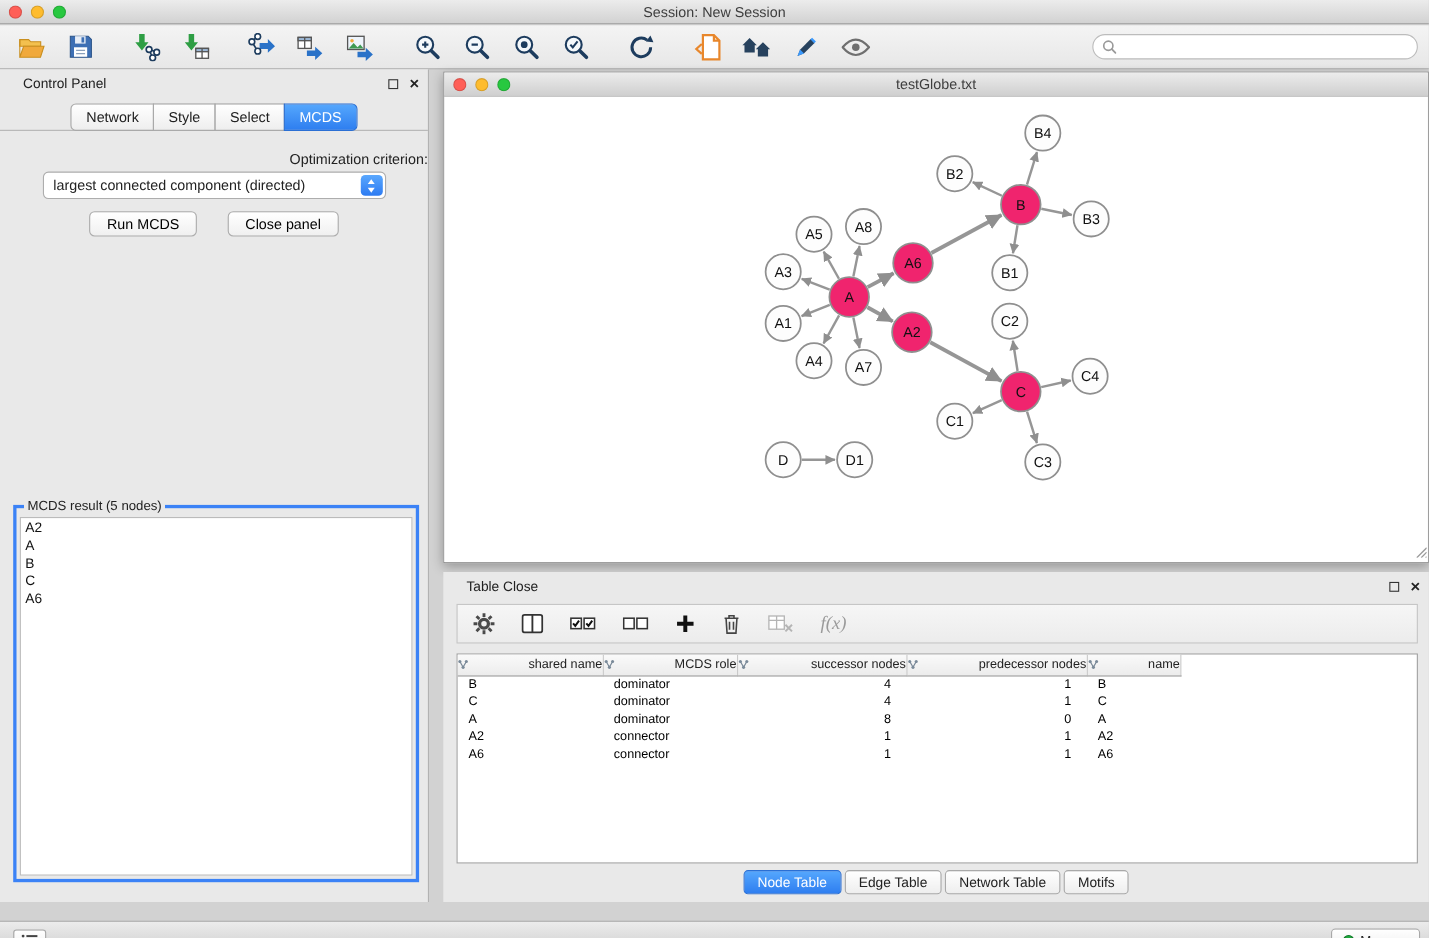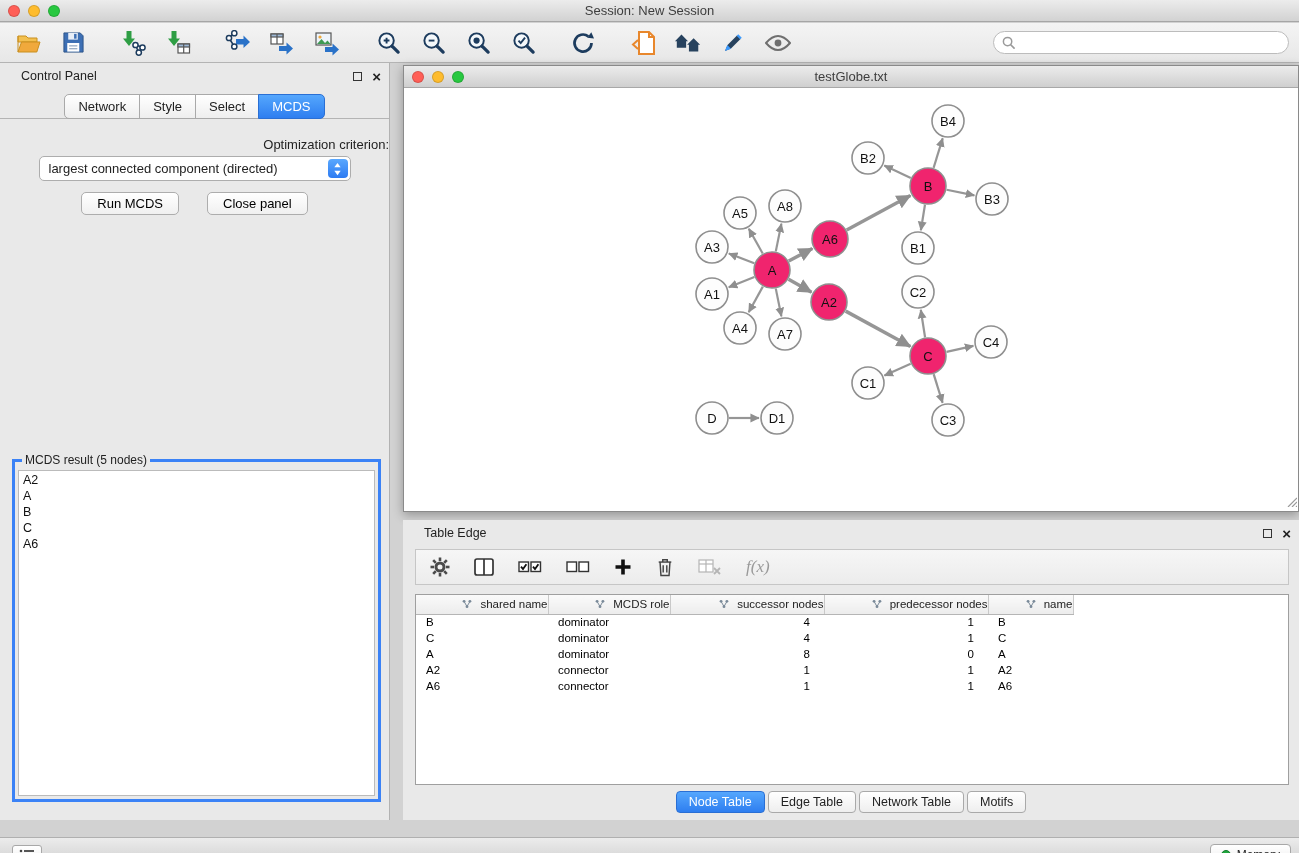--- a/index.html
+++ b/index.html
@@ -61,21 +61,21 @@
   
   .table-panel { position:absolute; left:403px; top:520px; right:0; height:300px; background:#e9e9e9; }
   .tp-toolbar { position:absolute; top:29px; left:12px; right:10px; height:36px; background:linear-gradient(#f6f6f6,#ececec);
     border:1px solid #c6c6c6; display:flex; align-items:center; gap:24px; padding-left:14px; }
   .tp-icon { display:flex; align-items:center; justify-content:center; height:28px; }
   .fx-label { font-family:"Liberation Serif",serif; font-style:italic; font-size:17px; color:#9a9a9a; }
   .table-wrap { position:absolute; top:74px; left:12px; right:10px; bottom:35px; background:#fff; border:1px solid #9f9f9f; overflow:hidden; }
   table.data-table { border-collapse:collapse; table-layout:fixed; }
   table.data-table th { height:19px; background:linear-gradient(#fafafa,#ececec); border-right:1px solid #c9c9c9;
     border-bottom:1px solid #b5b5b5; font-weight:normal; font-size:11.5px; color:#222; }
-  table.data-table th .th-inner { display:flex; align-items:center; justify-content:flex-end; gap:8px; }
+  table.data-table th .th-inner { display:flex; align-items:center; justify-content:space-between; gap:8px; }
   table.data-table td { height:16px; font-size:11.5px; color:#000; white-space:nowrap; overflow:hidden; }
   td.al { text-align:left; padding-left:10px; } td.ar { text-align:right; padding-right:14px; }
   .tp-tabs { position:absolute; bottom:7px; left:0; right:0; display:flex; justify-content:center; gap:3px; }
   .tp-tab { background:linear-gradient(#ffffff,#eeeeee); border:1px solid #a9a9a9; border-radius:4px;
     padding:3px 12px; font-size:12.5px; }
   .tp-tab.active { background:linear-gradient(#55a7fd,#2e7ef0); border-color:#2a6fd4; color:#fff; }
 
   
   .statusbar { position:absolute; left:0; right:0; bottom:0; height:16px; background:linear-gradient(#ececec,#dcdcdc);
     border-top:1px solid #b0b0b0; }
@@ -419,21 +419,21 @@
               <line x1="7" y1="12" x2="12" y2="7"></line>
               <line x1="11" y1="12" x2="12" y2="11"></line>
             </g>
           </svg>
       </span>
     </div>
   </div>
 
   <div class="table-panel">
     <div class="panel-header">
-      <span>Table Edge</span>
+      <span>Table Close</span>
       <span class="panel-ctrls">
         <span class="pw-float"></span>
         <span class="pw-close">×</span>
       </span>
     </div>
 
     <div class="tp-toolbar">
       <span class="tp-icon">
         <svg width="20" height="20" viewBox="0 0 20 20">
             <circle cx="10" cy="10" r="4" fill="none" stroke="#4a4a4a" stroke-width="3"></circle>

